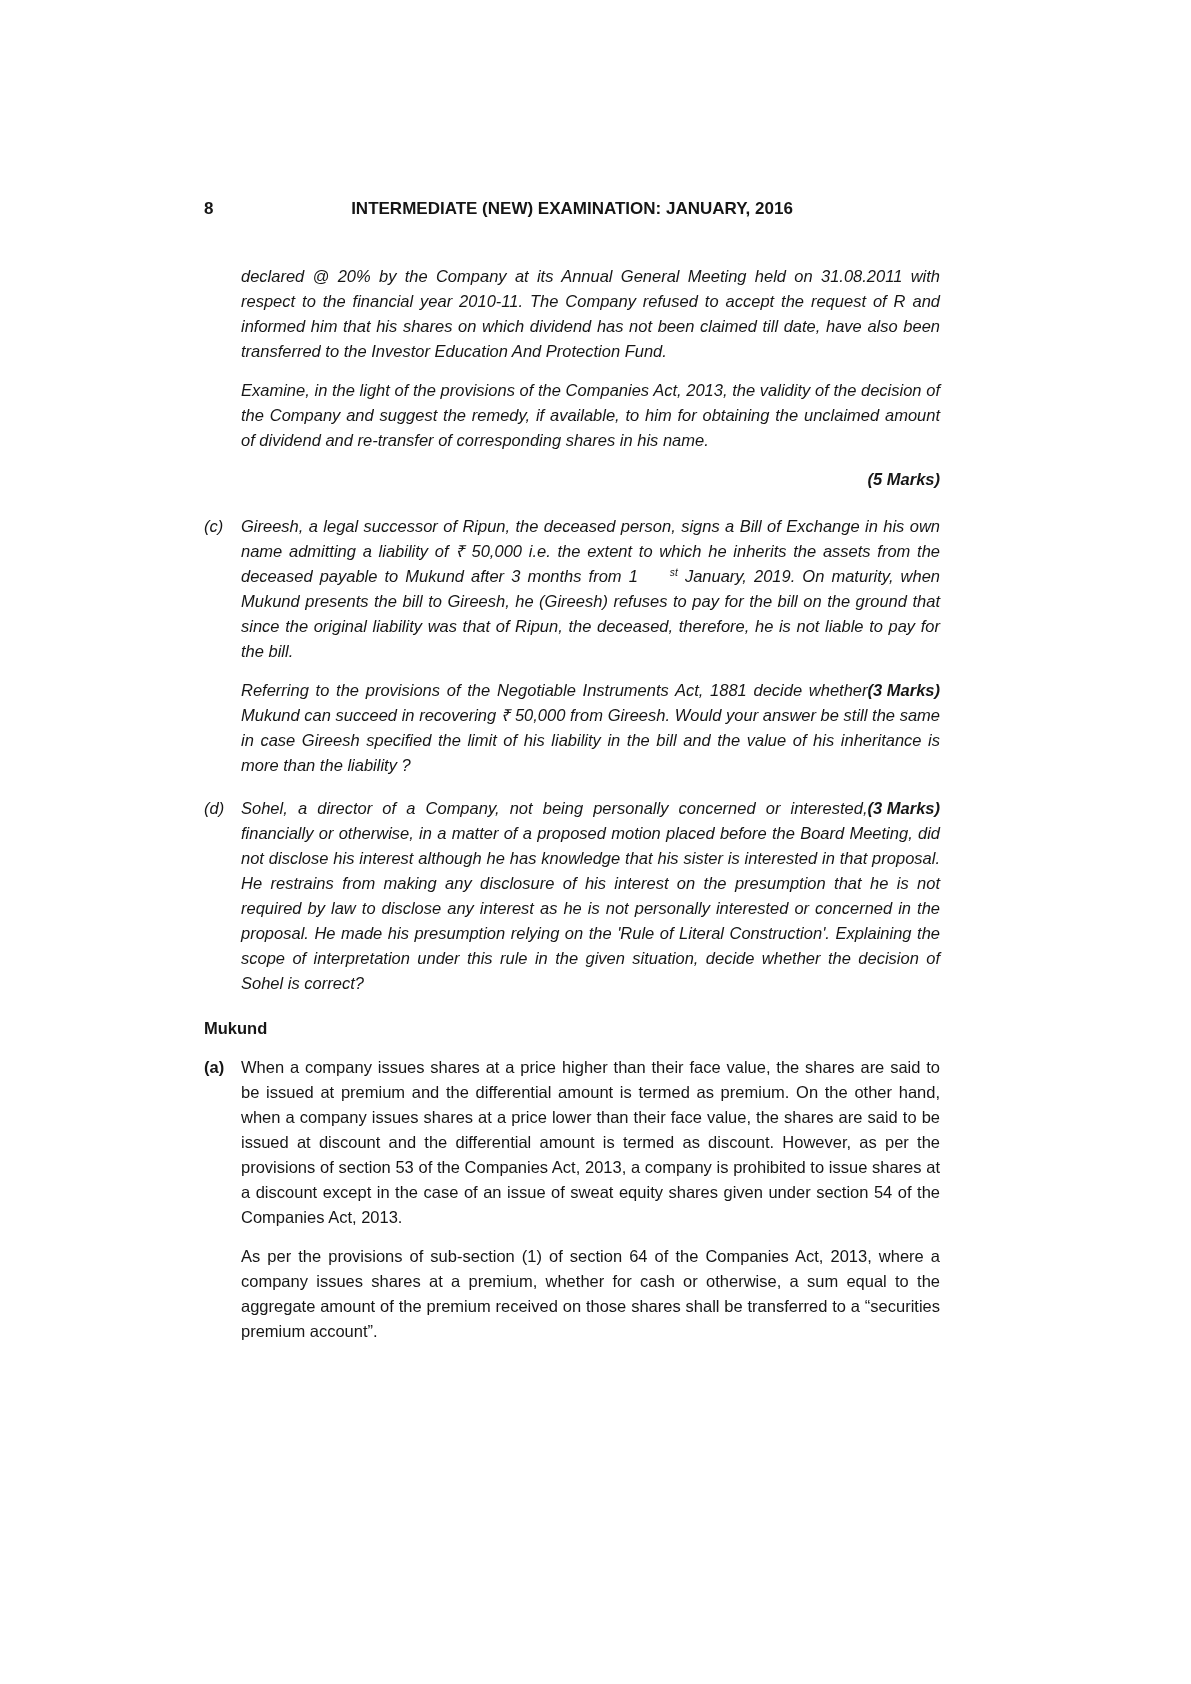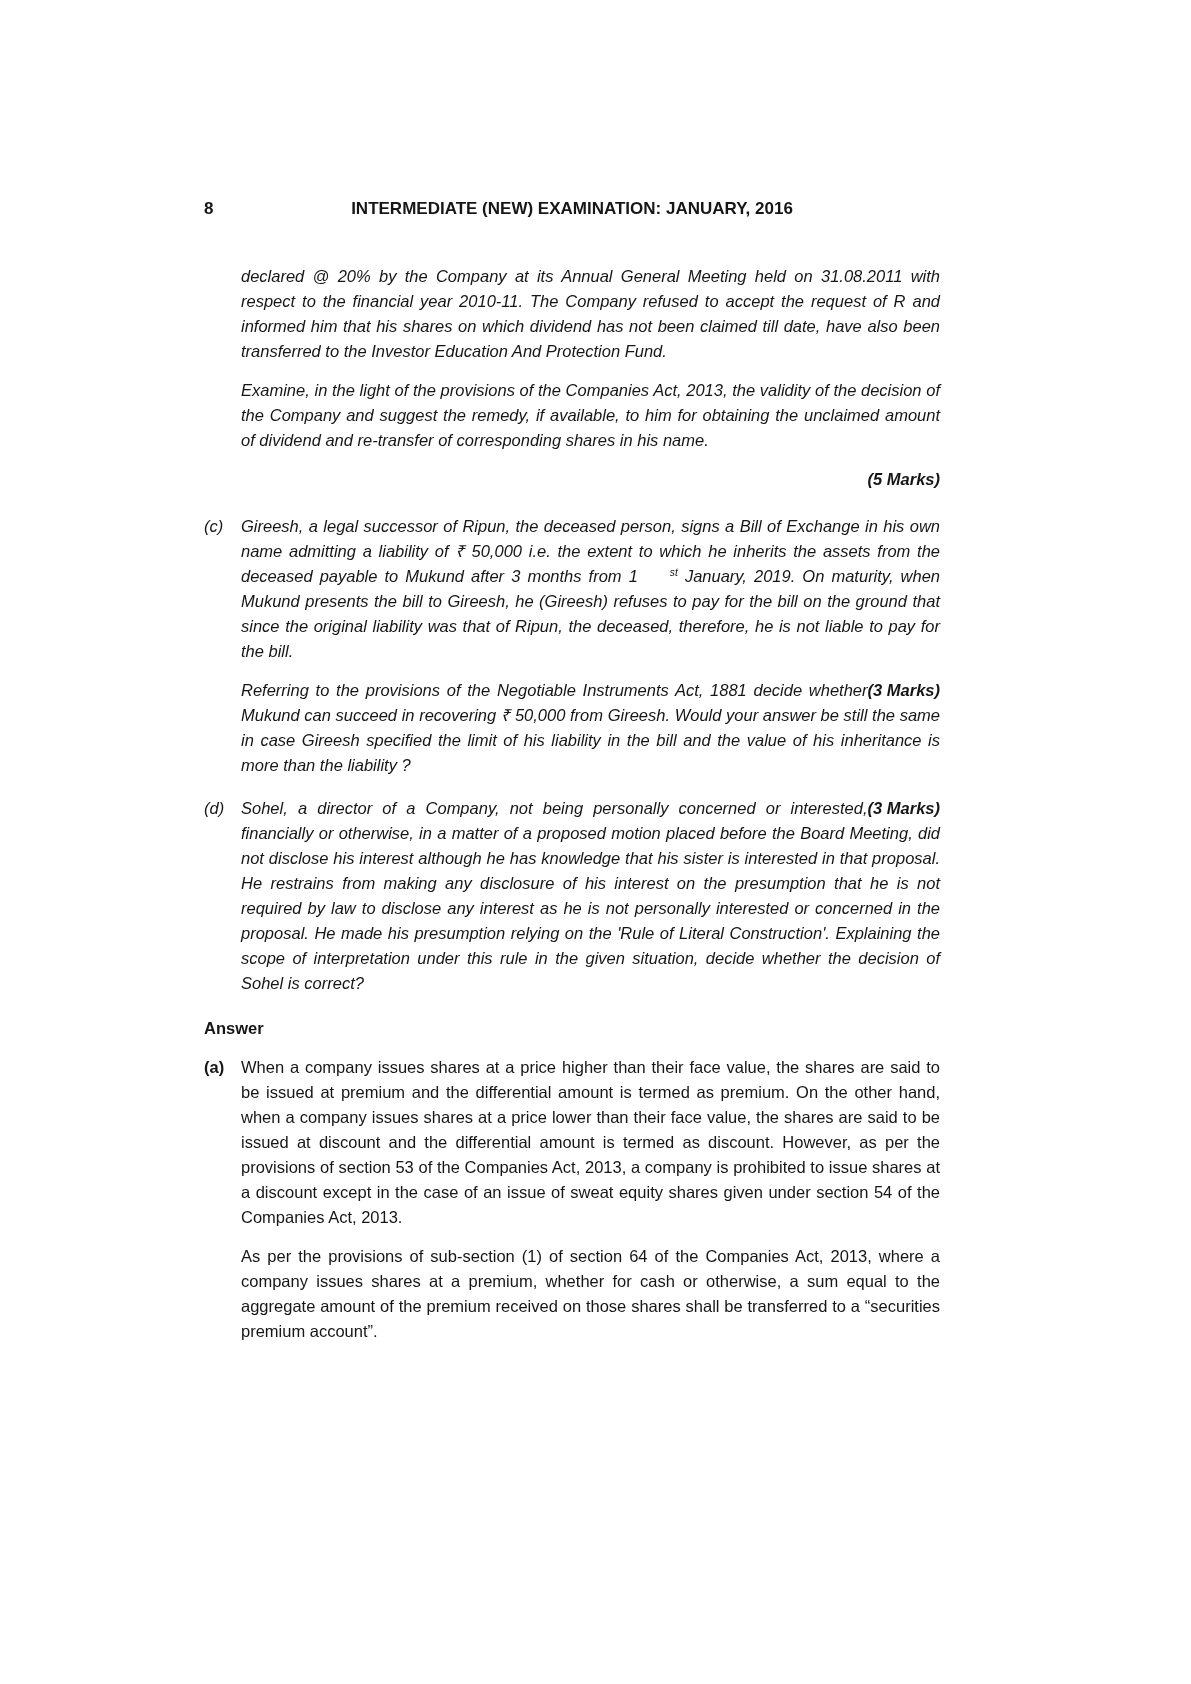--- a/index.html
+++ b/index.html
@@ -108,21 +108,21 @@
     </div>
   </div>
 
   <div class="qblock question">
     <div class="qlabel">(d)</div>
     <div class="qbody">
       <p class="para"><span class="marks-inline">(3 Marks)</span><span>Sohel, a director of a Company, not being personally concerned or interested, financially or otherwise, in a matter of a proposed motion placed before the Board Meeting, did not disclose his interest although he has knowledge that his sister is interested in that proposal. He restrains from making any disclosure of his interest on the presumption that he is not required by law to disclose any interest as he is not personally interested or concerned in the proposal. He made his presumption relying on the 'Rule of Literal Construction'. Explaining the scope of interpretation under this rule in the given situation, decide whether the decision of Sohel is correct? </span></p>
     </div>
   </div>
 
-  <div class="answer-heading">Answer</div>
+  <div class="answer-heading">Mukund</div>
 
   <div class="qblock">
     <div class="alabel">(a)</div>
     <div class="qbody">
       <p class="para">When a company issues shares at a price higher than their face value, the shares are said to be issued at premium and the differential amount is termed as premium. On the other hand, when a company issues shares at a price lower than their face value, the shares are said to be issued at discount and the differential amount is termed as discount. However, as per the provisions of section 53 of the Companies Act, 2013, a company is prohibited to issue shares at a discount except in the case of an issue of sweat equity shares given under section 54 of the Companies Act, 2013.</p>
       <p class="para">As per the provisions of sub-section (1) of section 64 of the Companies Act, 2013, where a company issues shares at a premium, whether for cash or otherwise, a sum equal to the aggregate amount of the premium received on those shares shall be transferred to a “securities premium account”.</p>
     </div>
   </div>
 
 </div>

